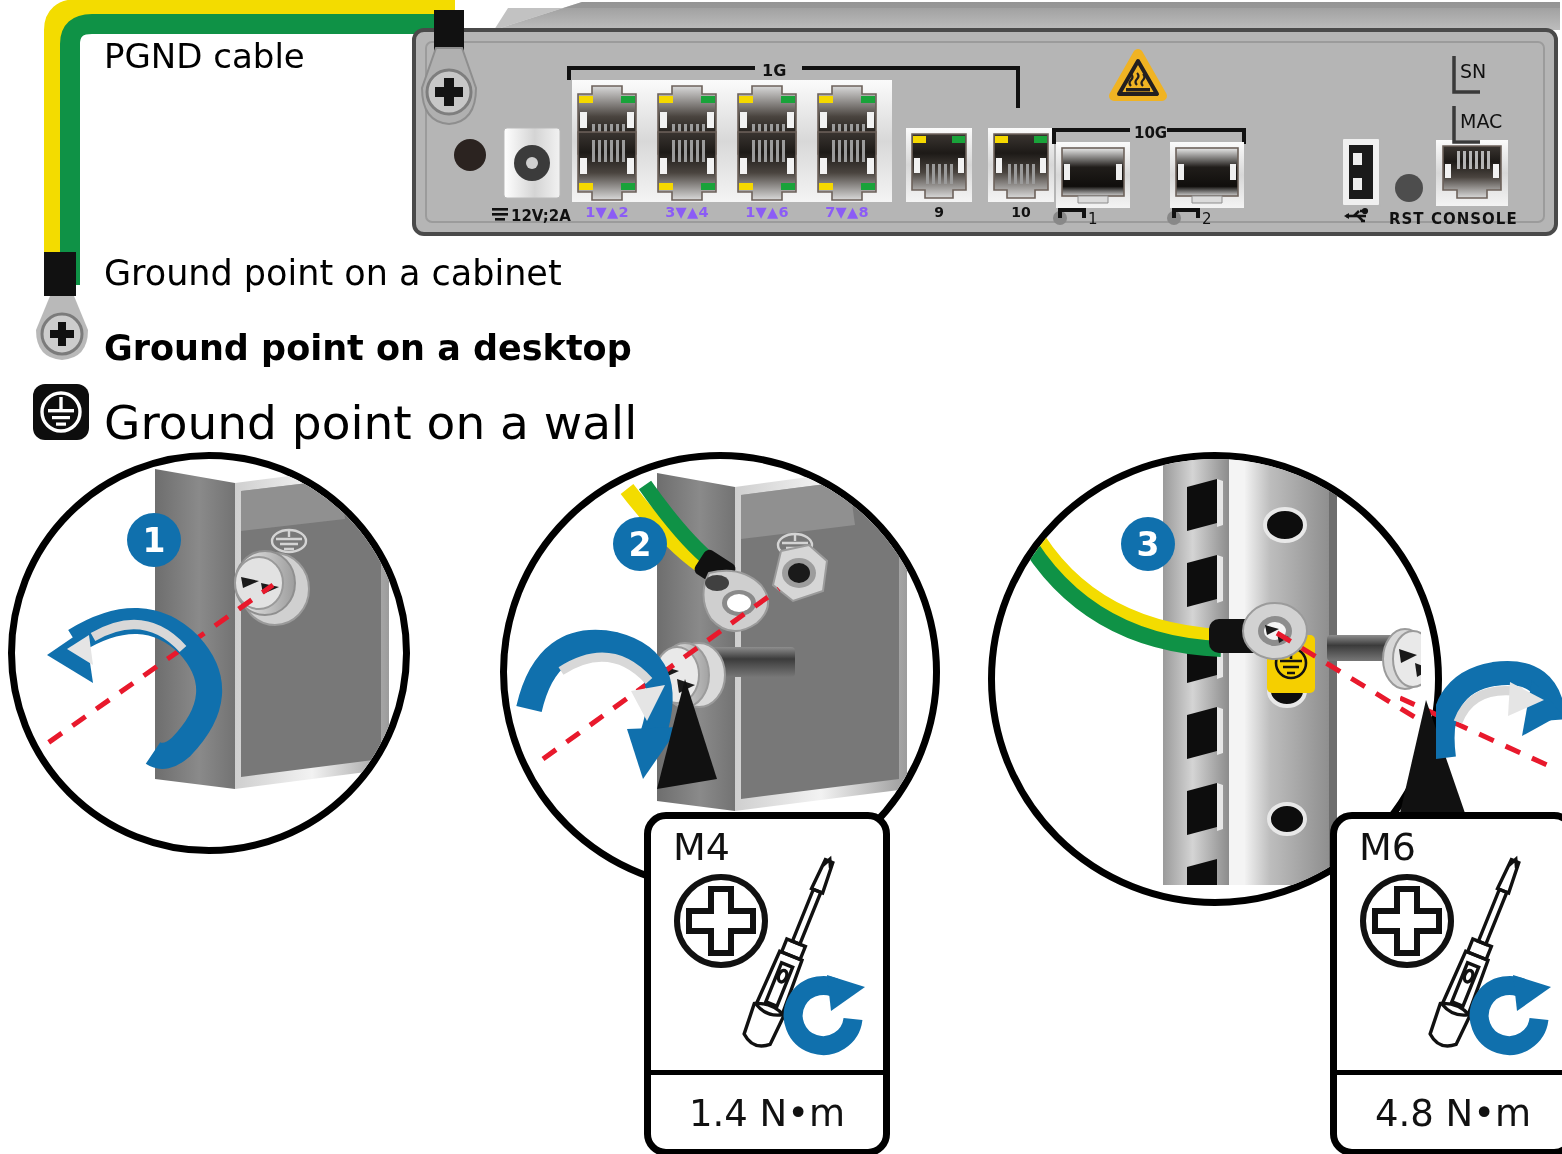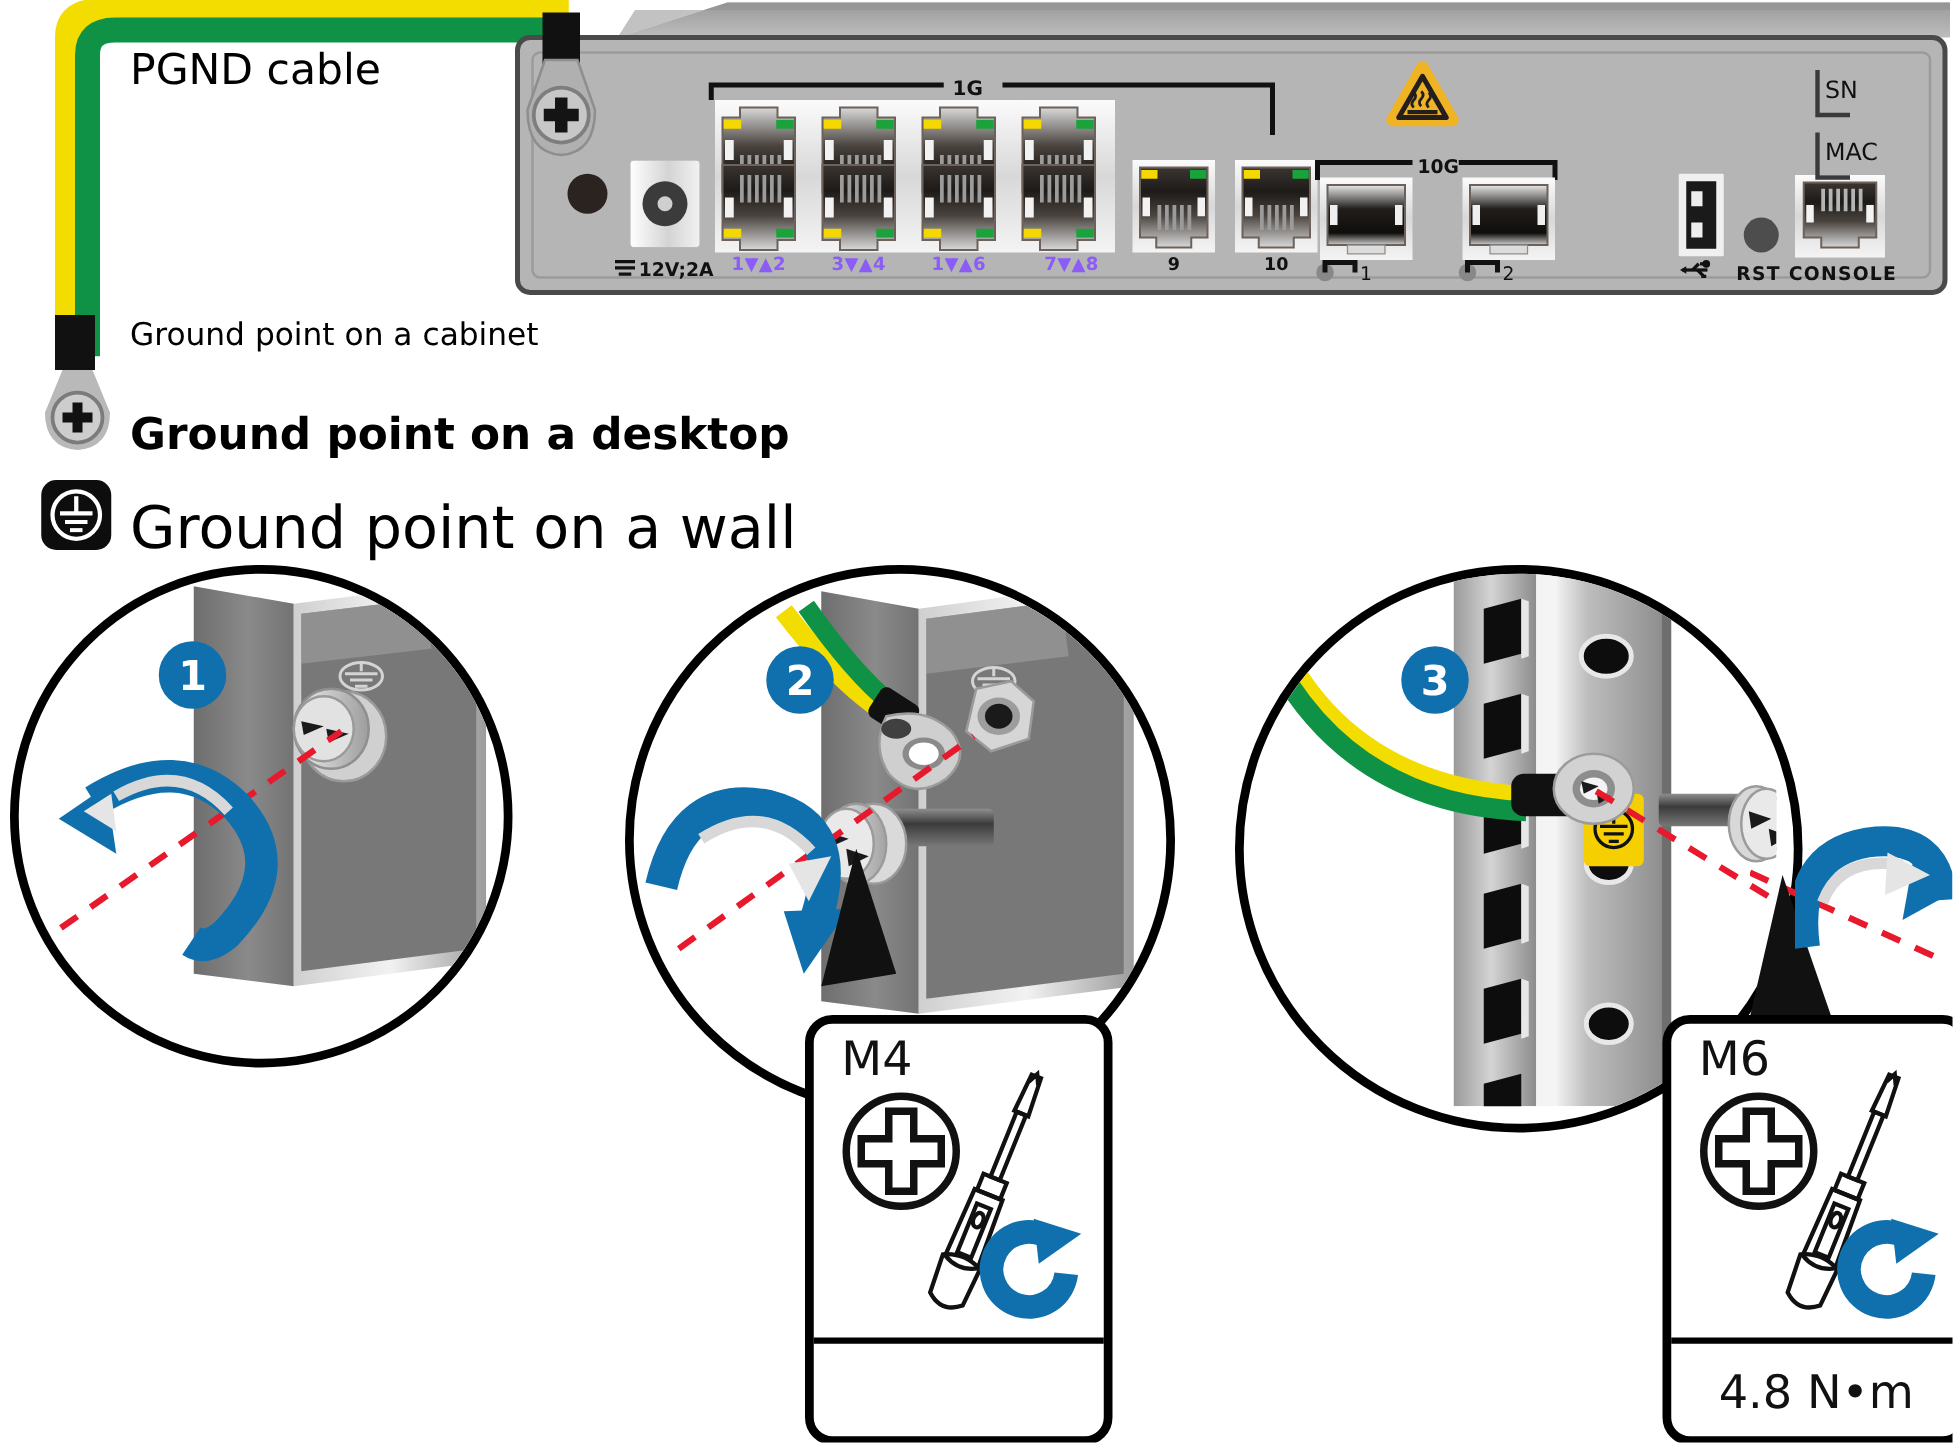--- a/index.html
+++ b/index.html
@@ -3,21 +3,21 @@
 <meta charset="utf-8">
 <style>
   html,body{margin:0;padding:0;background:#ffffff;}
   body{width:1562px;height:1154px;position:relative;overflow:hidden;
        font-family:"DejaVu Sans","Liberation Sans",sans-serif;}
   .abs{position:absolute;}
   .lbl{font-family:"DejaVu Sans","Liberation Sans",sans-serif;color:#000;white-space:nowrap;}
 
   
   #pgnd-label{left:104px;top:36px;font-size:34px;}
-  #lg1{left:104px;top:253px;font-size:25px;}
+  #lg1{left:104px;top:253px;font-size:35px;}
   #lg2{left:104px;top:328px;font-size:35px;font-weight:bold;}
   #lg3{left:104px;top:395px;font-size:47px;}
 
   .wall-icon{width:56px;height:56px;border-radius:12px;background:#0d0d0d;
              display:flex;align-items:center;justify-content:center;}
 
   
   #device{left:412px;top:0px;width:1148px;height:240px;}
 
   .port-lbl{font-size:14.5px;font-weight:bold;letter-spacing:.3px;color:#8b5cf6;}
@@ -372,21 +372,21 @@
     <path d="M1042 56 L1042 92 L1068 92" fill="none" stroke="#3a3a3a" stroke-width="3.5"></path>
     <text x="1048" y="78" font-family="DejaVu Sans, sans-serif" font-size="19" fill="#111">SN</text>
     <path d="M1042 106 L1042 142 L1068 142" fill="none" stroke="#3a3a3a" stroke-width="3.5"></path>
     <text x="1048" y="128" font-family="DejaVu Sans, sans-serif" font-size="19" fill="#111">MAC</text>
   </svg>
 
   
   <div class="abs port-lbl" style="left:163px;top:204px;width:64px;text-align:center;">1▼▲2</div>
   <div class="abs port-lbl" style="left:243px;top:204px;width:64px;text-align:center;">3▼▲4</div>
   <div class="abs port-lbl" style="left:323px;top:204px;width:64px;text-align:center;">1▼▲6</div>
-  <div class="abs port-lbl" style="left:403px;top:204px;width:64px;text-align:right;">7▼▲8</div>
+  <div class="abs port-lbl" style="left:403px;top:204px;width:64px;text-align:center;">7▼▲8</div>
   <div class="abs port-lbl-sm" style="left:494px;top:204px;width:66px;text-align:center;">9</div>
   <div class="abs port-lbl-sm" style="left:576px;top:204px;width:66px;text-align:center;">10</div>
 </div>
 
 <div class="abs circ" id="c1">
   <svg width="374" height="374" viewBox="0 0 374 374">
     <defs>
       <linearGradient id="panel1" x1="0" y1="0" x2="1" y2="0">
         <stop offset="0" stop-color="#6e6e6e"></stop>
           <stop offset=".55" stop-color="#8a8a8a"></stop>
@@ -635,20 +635,21 @@
       <path d="M56 120 L68 120 L68 162 L56 162 Z"></path>
       <ellipse cx="62" cy="132" rx="4" ry="6"></ellipse>
       <path d="M58 14 l4 -8 l4 8"></path>
     </g>
   </svg>
   <svg class="rotarr" width="90" height="86" viewBox="0 0 90 86">
     <path d="M62 22 A30 30 0 1 0 72 48" fill="none" stroke="#1070ad" stroke-width="19" stroke-linecap="butt"></path>
     <path d="M46 4 L84 16 L50 40 Z" fill="#1070ad"></path>
   </svg>
   <div class="divider"></div>
+  <div class="torque">1.4 N•m</div>
 </div>
 
 <div class="tbox" id="tb6">
   <div class="msize">M6</div>
   <svg class="crossicon" width="100" height="100" viewBox="0 0 100 100">
     <circle cx="50" cy="50" r="44" fill="none" stroke="#111" stroke-width="6"></circle>
     <path d="M40 18 h20 v22 h22 v20 h-22 v22 h-20 v-22 h-22 v-20 h22 z" fill="none" stroke="#111" stroke-width="6" stroke-linejoin="miter"></path>
   </svg>
   <svg class="driver" width="120" height="220" viewBox="0 0 120 220">
     <g transform="rotate(22 60 110)" fill="none" stroke="#111" stroke-width="3.4">

